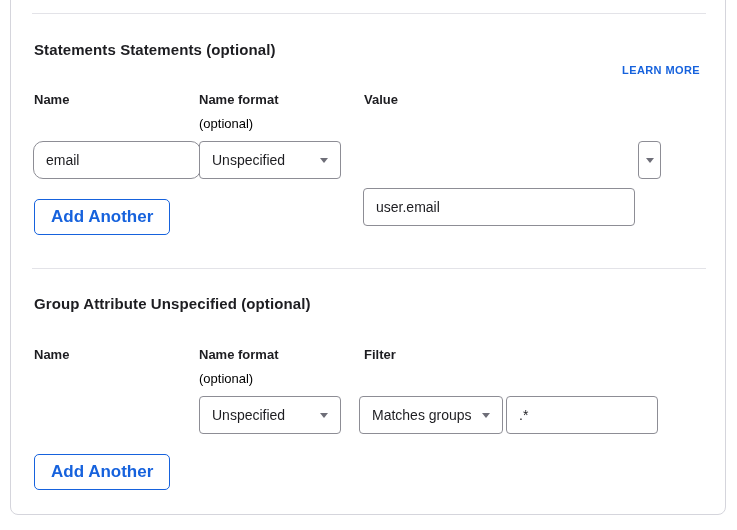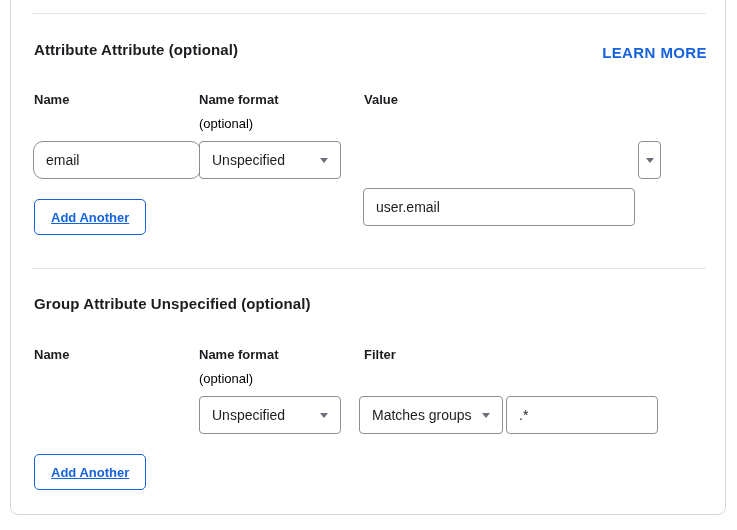--- a/index.html
+++ b/index.html
@@ -27,27 +27,28 @@
   .section-title {
     position: absolute;
     left: 23px;
     font-size: 15px;
     font-weight: bold;
     color: #1d1d21;
     letter-spacing: 0.1px;
   }
   .learn-more {
     position: absolute;
-    right: 18px;
-    font-size: 15px;
+    right: 25px;
+    font-size: 11px;
     font-weight: bold;
     letter-spacing: 0.4px;
     color: #1662dd;
     text-decoration: none;
     cursor: pointer;
+    margin-top: 20px;
   }
   .col-label {
     position: absolute;
     font-size: 13px;
     font-weight: bold;
     color: #1d1d21;
   }
   .col-hint {
     position: absolute;
     font-size: 13px;
@@ -102,34 +103,33 @@
   .add-btn {
     position: absolute;
     left: 23px;
     height: 36px;
     padding: 0 16px;
     background: #fff;
     border: 1px solid #1662dd;
     border-radius: 5px;
     color: #1662dd;
     font-family: "Liberation Sans", sans-serif;
-    font-size: 13px;
+    font-size: 17px;
     font-weight: bold;
     cursor: pointer;
-    text-decoration: underline;
   }
 </style>
 </head>
 <body>
 
 <div class="card">
 
   <div class="divider" style="top:32px;"></div>
 
-  <div class="section-title" style="top:60px;">Attribute Attribute (optional)</div>
+  <div class="section-title" style="top:60px;">Statements Statements (optional)</div>
 
   <a class="learn-more" style="top:63px;">LEARN MORE</a>
 
   <div class="col-label" style="left:23px; top:111px;">Name</div>
   <div class="col-label" style="left:188px; top:111px;">Name format</div>
   <div class="col-hint" style="left:188px; top:135px;">(optional)</div>
   <div class="col-label" style="left:353px; top:111px;">Value</div>
 
   <div class="field" style="left:22px; top:160px; width:168px;border-radius:10px;">
     <input type="text" value="email" style="">

